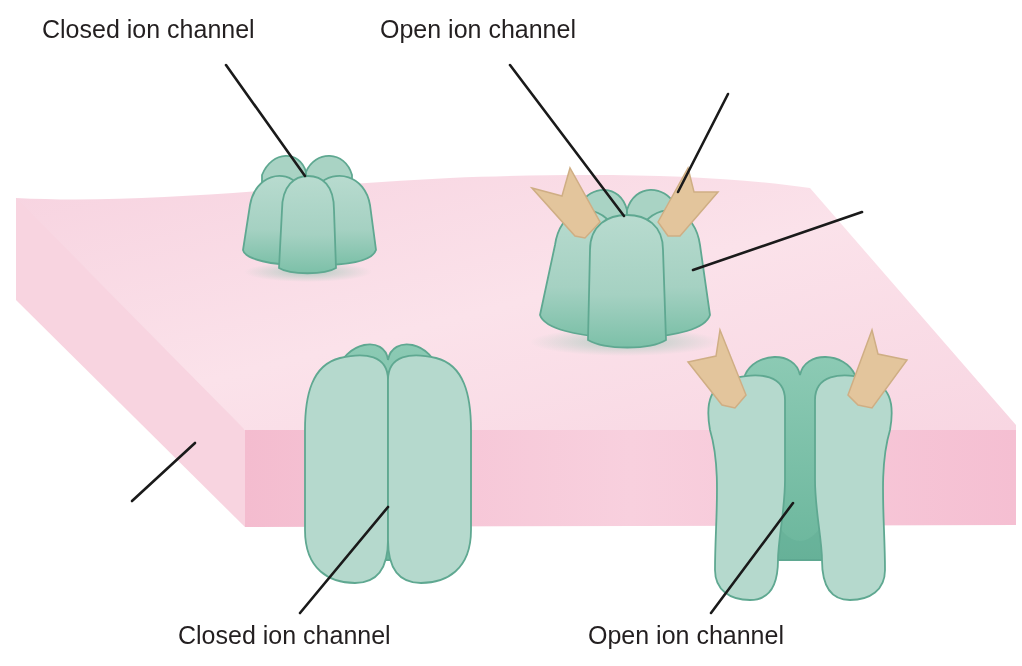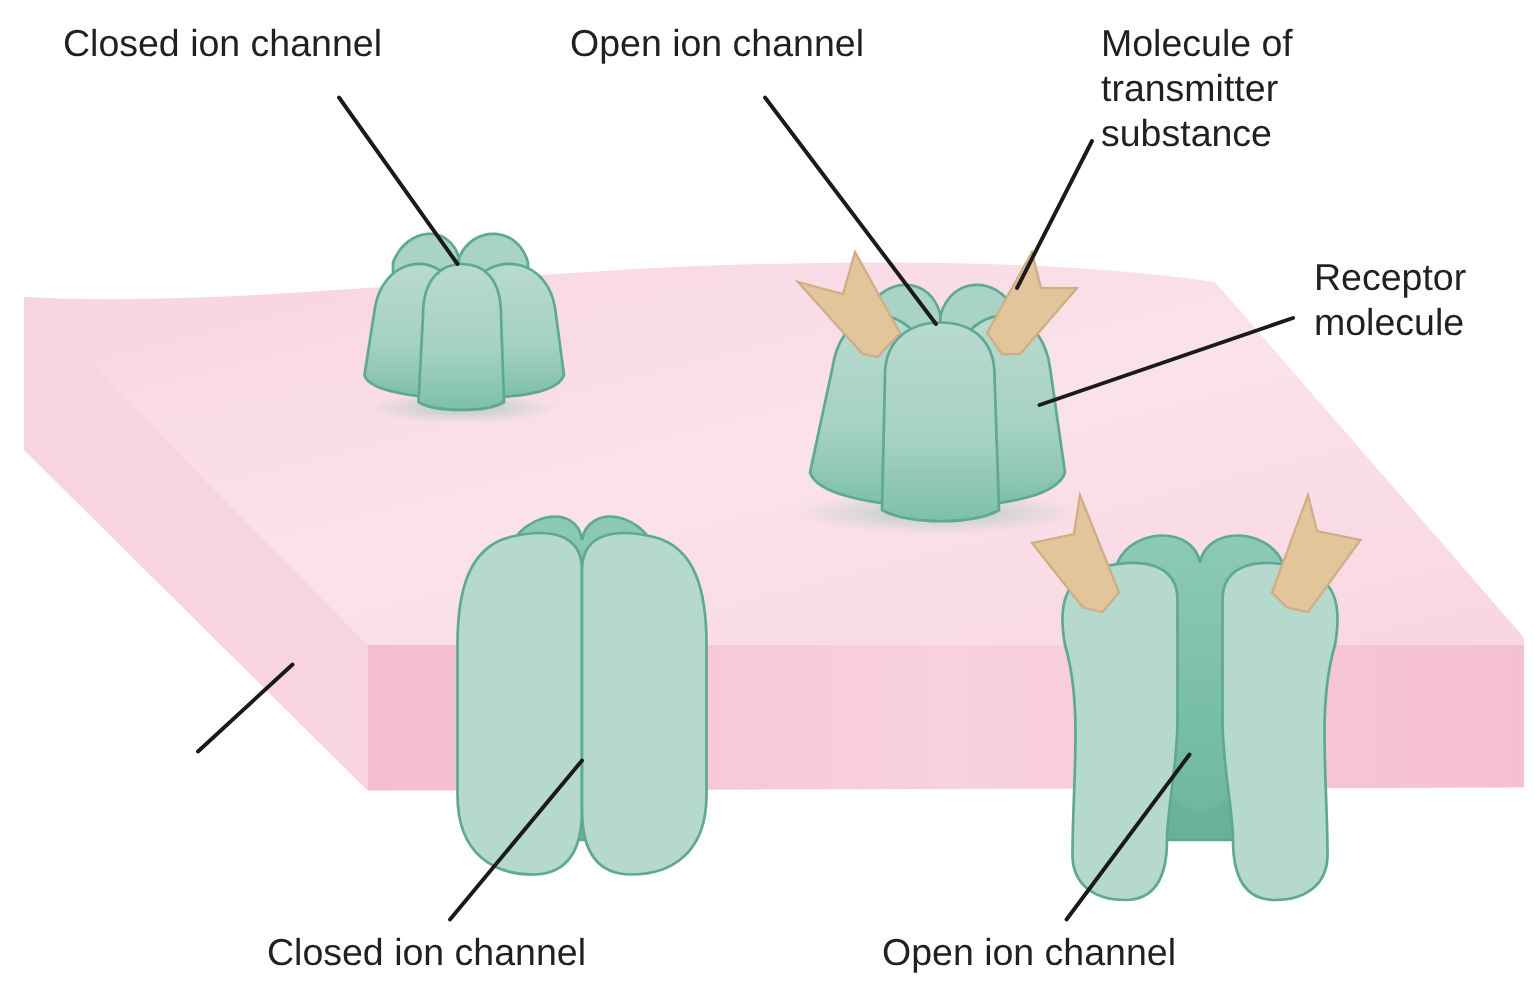--- a/index.html
+++ b/index.html
@@ -86,20 +86,15 @@
     <line class="lead" x1="510" y1="65" x2="624" y2="216"></line>
     <line class="lead" x1="728" y1="94" x2="678" y2="192"></line>
     <line class="lead" x1="862" y1="212" x2="693" y2="270"></line>
     <line class="lead" x1="132" y1="501" x2="195" y2="443"></line>
     <line class="lead" x1="300" y1="613" x2="388" y2="507"></line>
     <line class="lead" x1="711" y1="613" x2="793" y2="503"></line>
   </svg>
 
   <div class="label" style="left:42px; top:14px;">Closed ion channel</div>
   <div class="label" style="left:380px; top:14px;">Open ion channel</div>
-  <div class="label" style="left:734px; top:14px;">Molecule of
-transmitter
-substance</div>
-  <div class="label" style="left:876px; top:170px;">Receptor
-molecule</div>
   <div class="label" style="left:178px; top:620px;">Closed ion channel</div>
   <div class="label" style="left:588px; top:620px;">Open ion channel</div>
 </div>
 
 </body></html>

